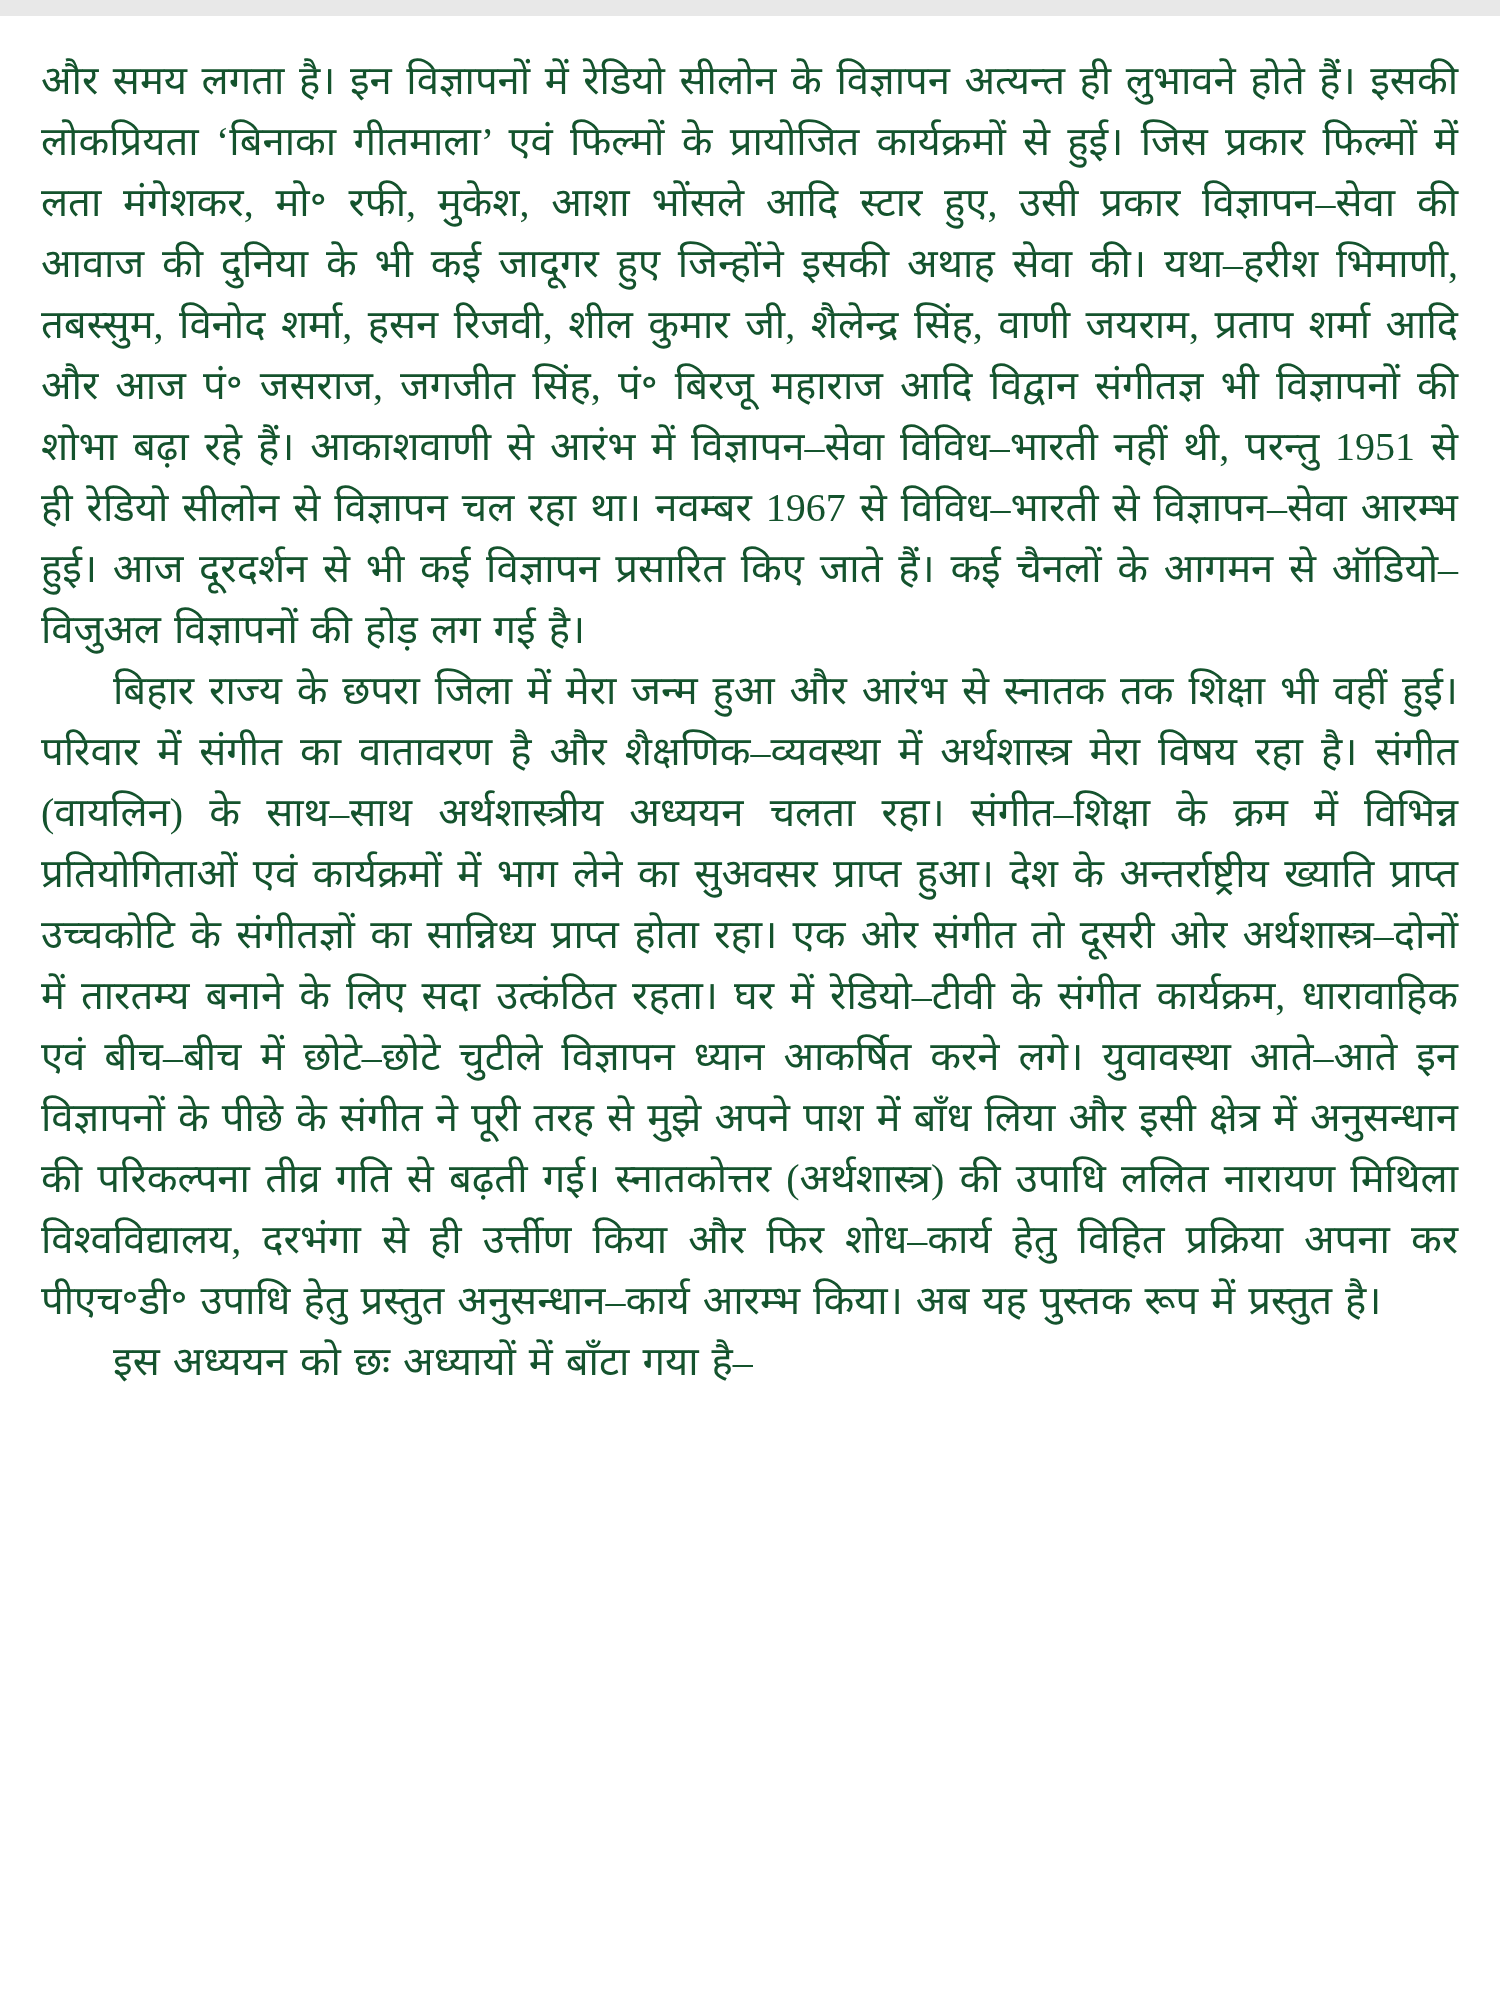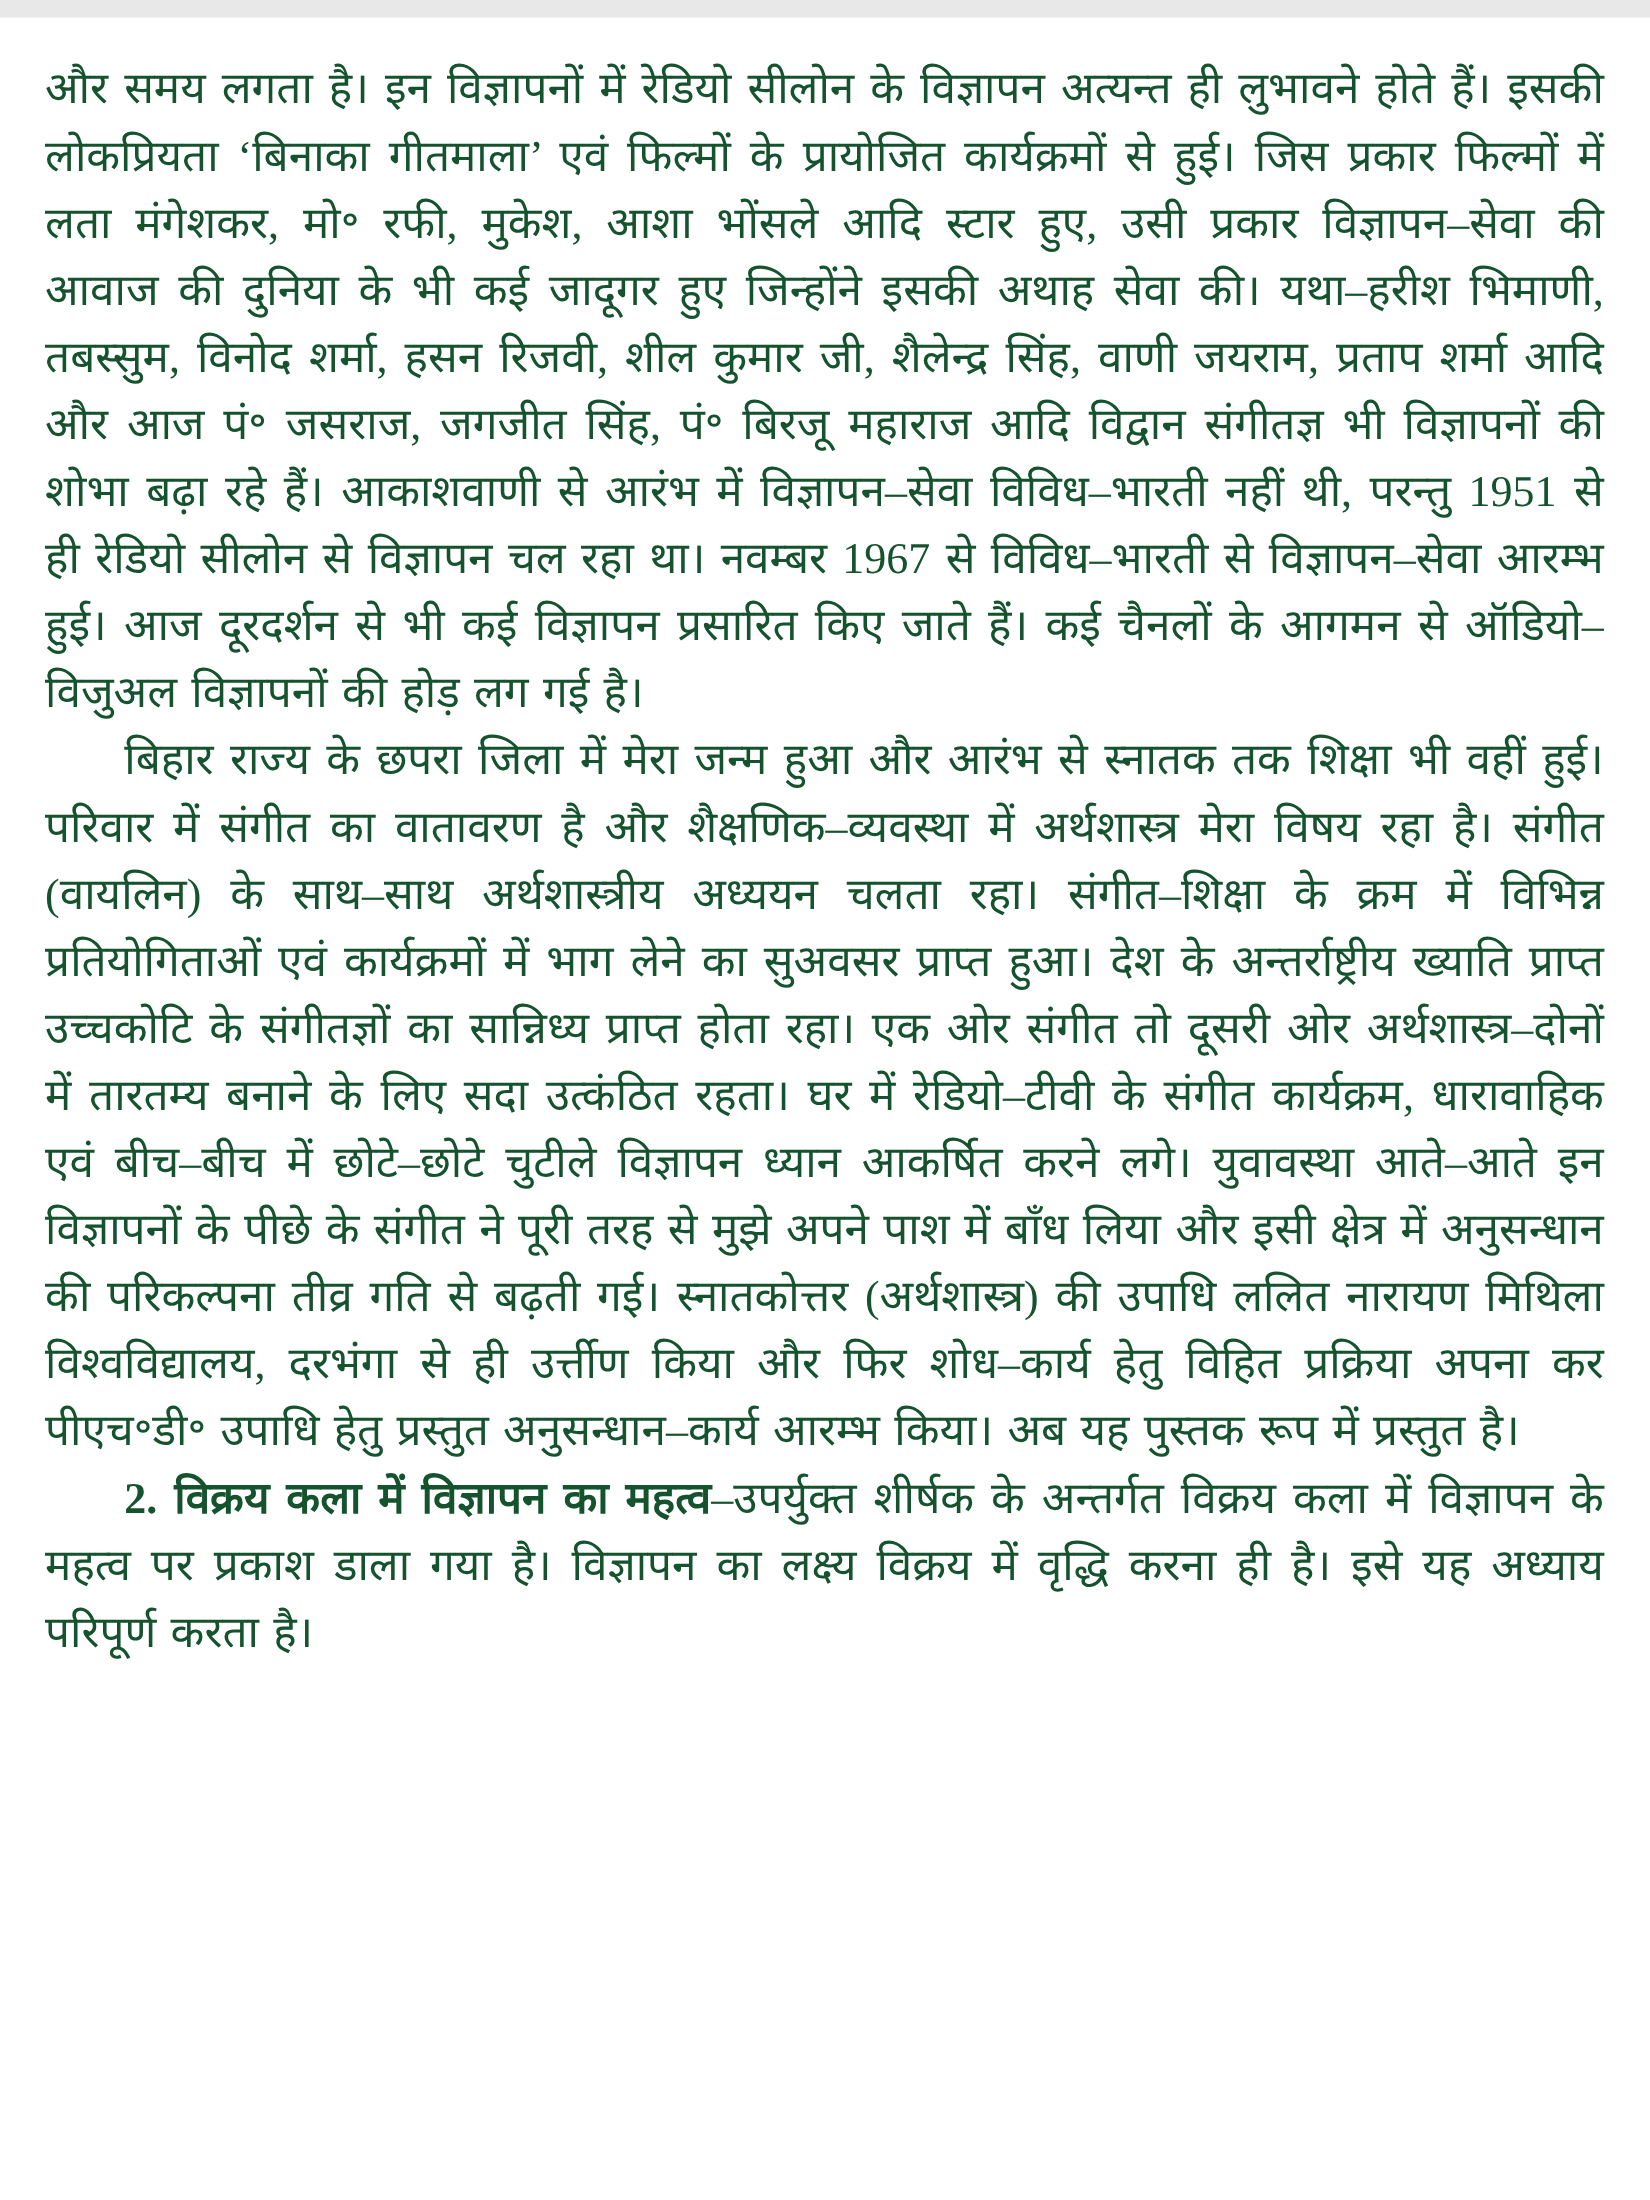--- a/index.html
+++ b/index.html
@@ -39,19 +39,19 @@
 <div class="page">
 
   <p class="para">
     <span>और समय लगता है। इन विज्ञापनों में रेडियो सीलोन के विज्ञापन अत्यन्त ही लुभावने होते हैं। इसकी लोकप्रियता ‘बिनाका गीतमाला’ एवं फिल्मों के प्रायोजित कार्यक्रमों से हुई। जिस प्रकार फिल्मों में लता मंगेशकर, मो॰ रफी, मुकेश, आशा भोंसले आदि स्टार हुए, उसी प्रकार विज्ञापन–सेवा की आवाज की दुनिया के भी कई जादूगर हुए जिन्होंने इसकी अथाह सेवा की। यथा–हरीश भिमाणी, तबस्सुम, विनोद शर्मा, हसन रिजवी, शील कुमार जी, शैलेन्द्र सिंह, वाणी जयराम, प्रताप शर्मा आदि और आज पं॰ जसराज, जगजीत सिंह, पं॰ बिरजू महाराज आदि विद्वान संगीतज्ञ भी विज्ञापनों की शोभा बढ़ा रहे हैं। आकाशवाणी से आरंभ में विज्ञापन–सेवा विविध–भारती नहीं थी, परन्तु 1951 से ही रेडियो सीलोन से विज्ञापन चल रहा था। नवम्बर 1967 से विविध–भारती से विज्ञापन–सेवा आरम्भ हुई। आज दूरदर्शन से भी कई विज्ञापन प्रसारित किए जाते हैं। कई चैनलों के आगमन से ऑडियो–विजुअल विज्ञापनों की होड़ लग गई है।</span>
   </p>
 
   <p class="para indent">
     <span>बिहार राज्य के छपरा जिला में मेरा जन्म हुआ और आरंभ से स्नातक तक शिक्षा भी वहीं हुई। परिवार में संगीत का वातावरण है और शैक्षणिक–व्यवस्था में अर्थशास्त्र मेरा विषय रहा है। संगीत (वायलिन) के साथ–साथ अर्थशास्त्रीय अध्ययन चलता रहा। संगीत–शिक्षा के क्रम में विभिन्न प्रतियोगिताओं एवं कार्यक्रमों में भाग लेने का सुअवसर प्राप्त हुआ। देश के अन्तर्राष्ट्रीय ख्याति प्राप्त उच्चकोटि के संगीतज्ञों का सान्निध्य प्राप्त होता रहा। एक ओर संगीत तो दूसरी ओर अर्थशास्त्र–दोनों में तारतम्य बनाने के लिए सदा उत्कंठित रहता। घर में रेडियो–टीवी के संगीत कार्यक्रम, धारावाहिक एवं बीच–बीच में छोटे–छोटे चुटीले विज्ञापन ध्यान आकर्षित करने लगे। युवावस्था आते–आते इन विज्ञापनों के पीछे के संगीत ने पूरी तरह से मुझे अपने पाश में बाँध लिया और इसी क्षेत्र में अनुसन्धान की परिकल्पना तीव्र गति से बढ़ती गई। स्नातकोत्तर (अर्थशास्त्र) की उपाधि ललित नारायण मिथिला विश्वविद्यालय, दरभंगा से ही उर्त्तीण किया और फिर शोध–कार्य हेतु विहित प्रक्रिया अपना कर पीएच॰डी॰ उपाधि हेतु प्रस्तुत अनुसन्धान–कार्य आरम्भ किया। अब यह पुस्तक रूप में प्रस्तुत है।</span>
   </p>
 
+  <p class="para indent">
+    <span>इस अध्ययन को छः अध्यायों में बाँटा गया है–</span>
+  </p>
 
 
-  <p class="para indent">
-    <span class="seg-bold">2. विक्रय कला में विज्ञापन का महत्व</span><span>–उपर्युक्त शीर्षक के अन्तर्गत विक्रय कला में विज्ञापन के महत्व पर प्रकाश डाला गया है। विज्ञापन का लक्ष्य विक्रय में वृद्धि करना ही है। इसे यह अध्याय परिपूर्ण करता है।</span>
-  </p>
 
 </div>
 
 </body></html>

